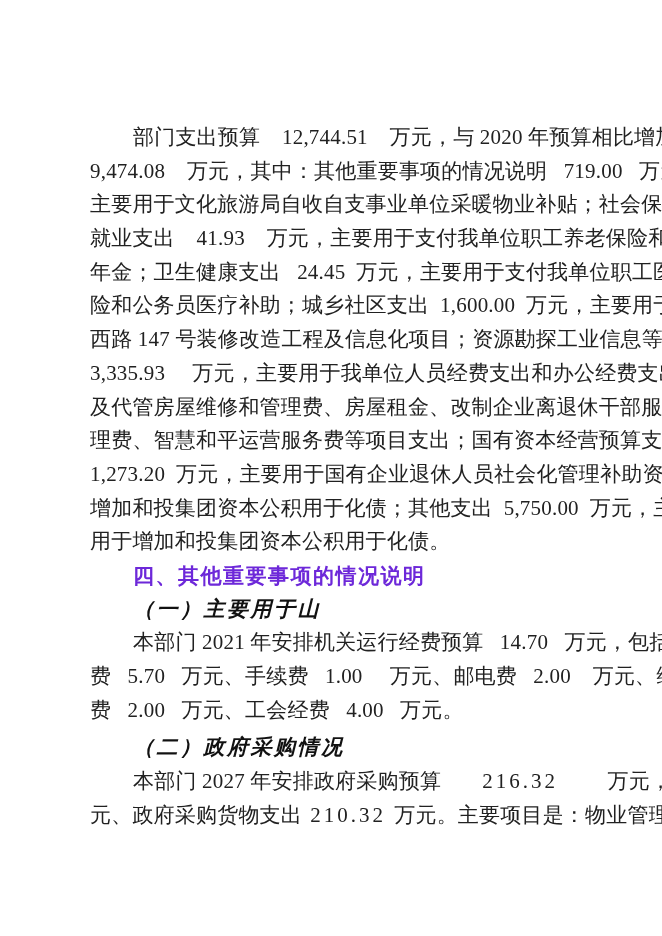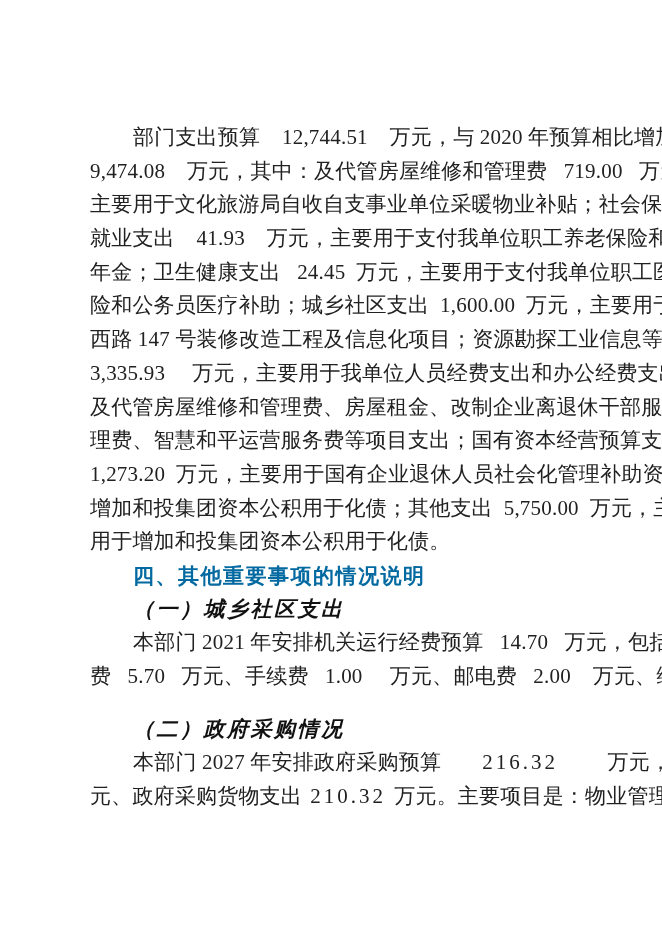--- a/index.html
+++ b/index.html
@@ -18,52 +18,53 @@
   }
   .line{
     font-size:21px;line-height:33.7px;height:33.7px;
     white-space:nowrap;letter-spacing:0.2px;
   }
   .line.j{text-align:justify;text-align-last:justify}
   .line.ind{text-indent:43px}
   .h1{
     font-weight:bold;
     font-family:"Liberation Sans","DejaVu Sans",sans-serif;
-    letter-spacing:1.5px;color:#0369a1;
+    letter-spacing:1.5px;color:#6d28d9;
   }
   .h2{
     font-weight:bold;font-style:italic;
     letter-spacing:2.5px;color:#111;
   }
   .u{
     text-underline-offset:5px;
     text-decoration-thickness:1px;
     text-decoration-skip-ink:none;
   }
   .w{letter-spacing:3px}
 </style>
 </head>
 <body>
 
 <div class="page">
   <div class="doc">
       <div class="line body ind j"><span class="">部门支出预算</span><span class="u">&nbsp;&nbsp;&nbsp;&nbsp;12,744.51&nbsp;&nbsp;&nbsp;&nbsp;</span><span class="">万元，与 2020 年预算相比增加</span></div>
-      <div class="line body j"><span class="u">9,474.08&nbsp;&nbsp;&nbsp;&nbsp;</span><span class="">万元，其中：及代管房屋维修和管理费</span><span class="u">&nbsp;&nbsp;&nbsp;719.00&nbsp;&nbsp;&nbsp;</span><span class="">万元，</span></div>
+      <div class="line body j"><span class="u">9,474.08&nbsp;&nbsp;&nbsp;&nbsp;</span><span class="">万元，其中：其他重要事项的情况说明</span><span class="u">&nbsp;&nbsp;&nbsp;719.00&nbsp;&nbsp;&nbsp;</span><span class="">万元，</span></div>
       <div class="line body j"><span class="">主要用于文化旅游局自收自支事业单位采暖物业补贴；社会保障和</span></div>
       <div class="line body j"><span class="">就业支出</span><span class="u">&nbsp;&nbsp;&nbsp;&nbsp;41.93&nbsp;&nbsp;&nbsp;&nbsp;</span><span class="">万元，主要用于支付我单位职工养老保险和职业</span></div>
       <div class="line body j"><span class="">年金；卫生健康支出</span><span class="u">&nbsp;&nbsp;&nbsp;24.45&nbsp;&nbsp;</span><span class="">万元，主要用于支付我单位职工医疗保</span></div>
       <div class="line body j"><span class="">险和公务员医疗补助；城乡社区支出</span><span class="u">&nbsp;&nbsp;1,600.00&nbsp;&nbsp;</span><span class="">万元，主要用于山</span></div>
       <div class="line body j"><span class="">西路 147 号装修改造工程及信息化项目；资源勘探工业信息等支出</span></div>
       <div class="line body j"><span class="u">3,335.93&nbsp;&nbsp;&nbsp;&nbsp;&nbsp;</span><span class="">万元，主要用于我单位人员经费支出和办公经费支出以</span></div>
       <div class="line body j"><span class="">及代管房屋维修和管理费、房屋租金、改制企业离退休干部服务管</span></div>
       <div class="line body j"><span class="">理费、智慧和平运营服务费等项目支出；国有资本经营预算支出</span></div>
       <div class="line body j"><span class="u">1,273.20&nbsp;&nbsp;</span><span class="">万元，主要用于国有企业退休人员社会化管理补助资金和</span></div>
       <div class="line body j"><span class="">增加和投集团资本公积用于化债；其他支出</span><span class="u">&nbsp;&nbsp;5,750.00&nbsp;&nbsp;</span><span class="">万元，主要</span></div>
       <div class="line body"><span class="">用于增加和投集团资本公积用于化债。</span></div>
       <div class="line h1 ind"><span class="">四、其他重要事项的情况说明</span></div>
-      <div class="line h2 ind"><span class="">（一）城乡社区支出</span></div>
+      <div class="line h2 ind"><span class="">（一）主要用于山</span></div>
       <div class="line body ind j"><span class="">本部门 2021 年安排机关运行经费预算</span><span class="u">&nbsp;&nbsp;&nbsp;14.70&nbsp;&nbsp;&nbsp;</span><span class="">万元，包括办公</span></div>
       <div class="line body j"><span class="">费</span><span class="u">&nbsp;&nbsp;&nbsp;5.70&nbsp;&nbsp;&nbsp;</span><span class="">万元、手续费</span><span class="u">&nbsp;&nbsp;&nbsp;1.00&nbsp;&nbsp;&nbsp;&nbsp;&nbsp;</span><span class="">万元、邮电费</span><span class="u">&nbsp;&nbsp;&nbsp;2.00&nbsp;&nbsp;&nbsp;&nbsp;</span><span class="">万元、维修</span></div>
-      <div class="line h2 ind" style="margin-top: 19px;"><span class="">（二）政府采购情况</span></div>
+      <div class="line body"><span class="">费</span><span class="u">&nbsp;&nbsp;&nbsp;2.00&nbsp;&nbsp;&nbsp;</span><span class="">万元、工会经费</span><span class="u">&nbsp;&nbsp;&nbsp;4.00&nbsp;&nbsp;&nbsp;</span><span class="">万元。</span></div>
+      <div class="line h2 ind" style="margin-top: 4px;"><span class="">（二）政府采购情况</span></div>
       <div class="line body ind j"><span class="">本部门 2027 年安排政府采购预算</span><span class="u w">&nbsp;&nbsp;&nbsp;&nbsp;&nbsp;216.32&nbsp;&nbsp;&nbsp;&nbsp;&nbsp;&nbsp;</span><span class="">万元，其中：</span></div>
       <div class="line body j"><span class="">元、政府采购货物支出</span><span class="u w">&nbsp;210.32&nbsp;</span><span class="">万元。主要项目是：物业管理服务</span></div>
     </div>
 </div>
 
 </body></html>

